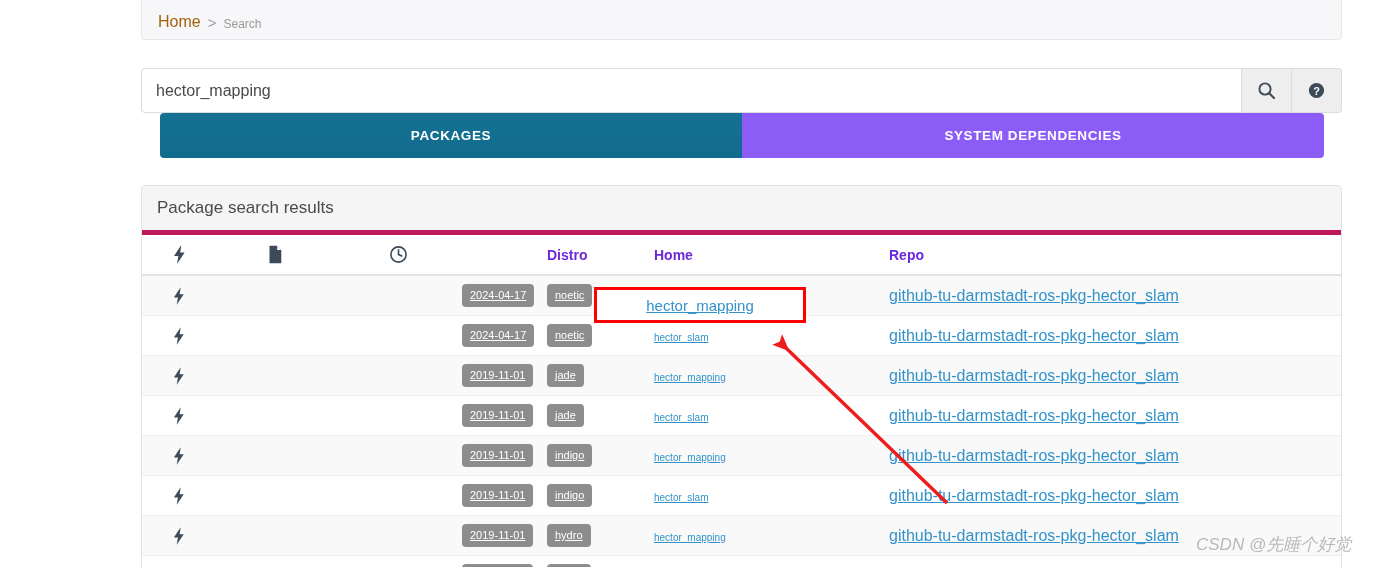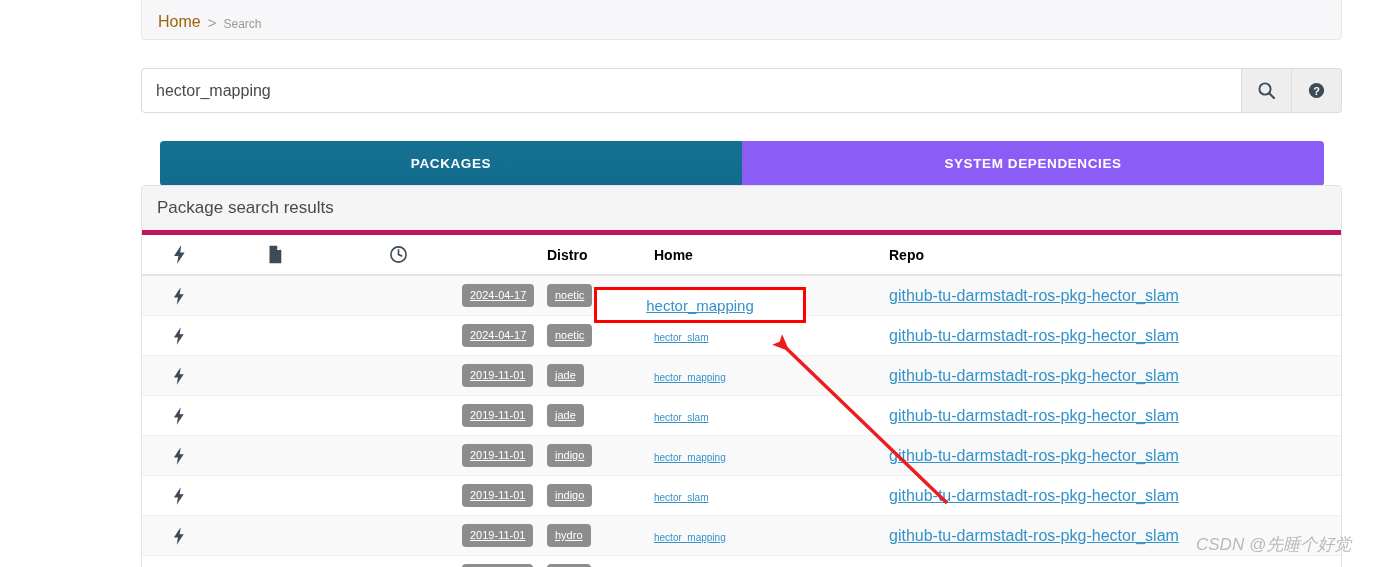--- a/index.html
+++ b/index.html
@@ -84,21 +84,21 @@
     justify-content: center;
     cursor: pointer;
   }
   .search-btn.last { border-radius: 0 4px 4px 0; }
   .search-btn svg { display: block; }
 
   
   .tabs {
     position: absolute;
     left: 160px;
-    top: 141px;
+    top: 113px;
     width: 1164px;
     height: 45px;
     display: flex;
     border-radius: 4px;
     overflow: hidden;
   }
   .tab {
     flex: 1 1 50%;
     display: flex;
     align-items: center;
@@ -143,21 +143,21 @@
 
   table.results {
     width: 100%;
     border-collapse: collapse;
     table-layout: fixed;
   }
   table.results th {
     height: 39px;
     font-size: 14px;
     font-weight: bold;
-    color: #000000;
+    color: #6d28d9;
     text-align: left;
     border-bottom: 2px solid #e3e3e3;
     vertical-align: middle;
     padding: 0;
   }
   table.results td {
     height: 39px;
     font-size: 14px;
     vertical-align: middle;
     border-top: 1px solid #eeeeee;

